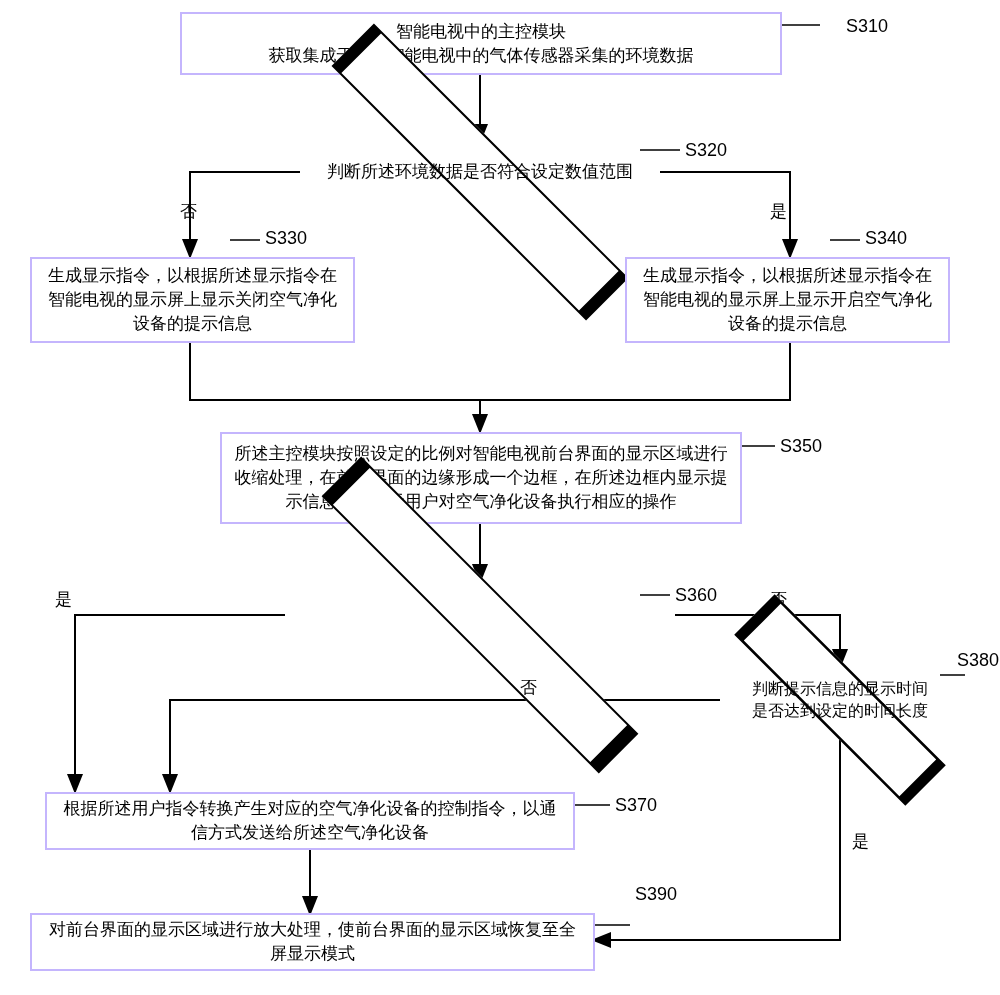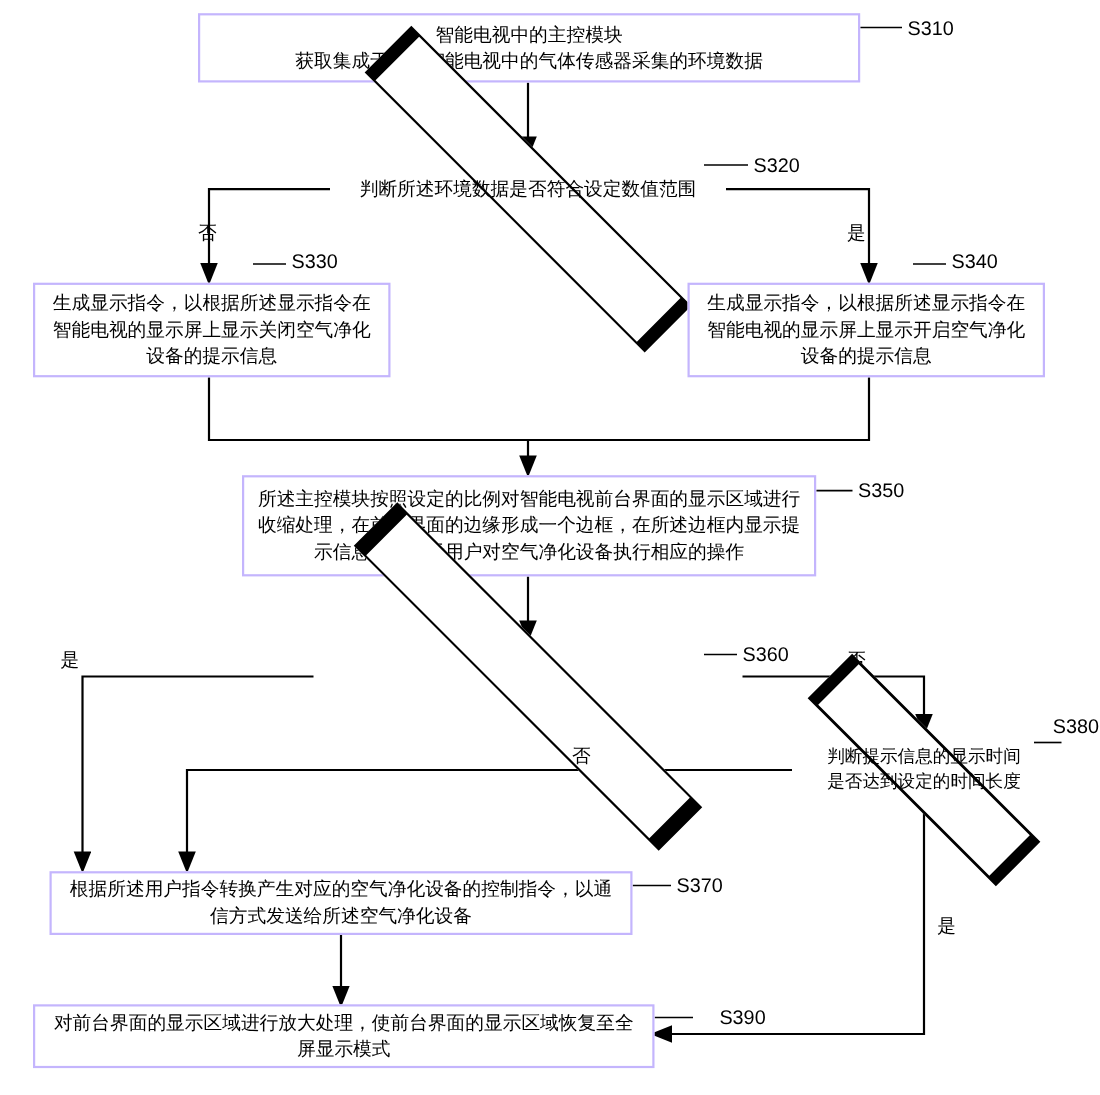--- a/index.html
+++ b/index.html
@@ -108,21 +108,21 @@
 
     <line x1="575" y1="805" x2="610" y2="805" stroke="#000" stroke-width="1.5"></line>
 
     <line x1="595" y1="925" x2="630" y2="925" stroke="#000" stroke-width="1.5"></line>
   </svg>
 
   <div class="box" style="left:180px; top:12px; width:602px; height:63px;">
     <span style="white-space:pre-line;">智能电视中的主控模块
 获取集成于所述智能电视中的气体传感器采集的环境数据</span>
   </div>
-  <div class="label" style="left:825px; top:16px;">S310</div>
+  <div class="label" style="left:846px; top:16px;">S310</div>
 
   <div class="diamond" style="left:450px; top:142px; width:60px; height:60px; transform: rotate(45deg) scaleX(6) scaleY(1);"></div>
   <div class="diamond-label" style="left:300px; top:150px; width:360px; height:44px;">
     <span>判断所述环境数据是否符合设定数值范围</span>
   </div>
   <div class="label" style="left:685px; top:140px;">S320</div>
   <div class="small-label" style="left:180px; top:200px;">否</div>
   <div class="small-label" style="left:770px; top:200px;">是</div>
 
   <div class="box" style="left:30px; top:257px; width:325px; height:86px;">
@@ -155,15 +155,15 @@
   <div class="small-label" style="left:852px; top:830px;">是</div>
 
   <div class="box" style="left:45px; top:792px; width:530px; height:58px;">
     <span>根据所述用户指令转换产生对应的空气净化设备的控制指令，以通信方式发送给所述空气净化设备</span>
   </div>
   <div class="label" style="left:615px; top:795px;">S370</div>
 
   <div class="box" style="left:30px; top:913px; width:565px; height:58px;">
     <span>对前台界面的显示区域进行放大处理，使前台界面的显示区域恢复至全屏显示模式</span>
   </div>
-  <div class="label" style="left:635px; top:915px;margin-left:19px;">S390</div>
+  <div class="label" style="left:635px; top:884px;">S390</div>
 
 </div>
 
 </body></html>

